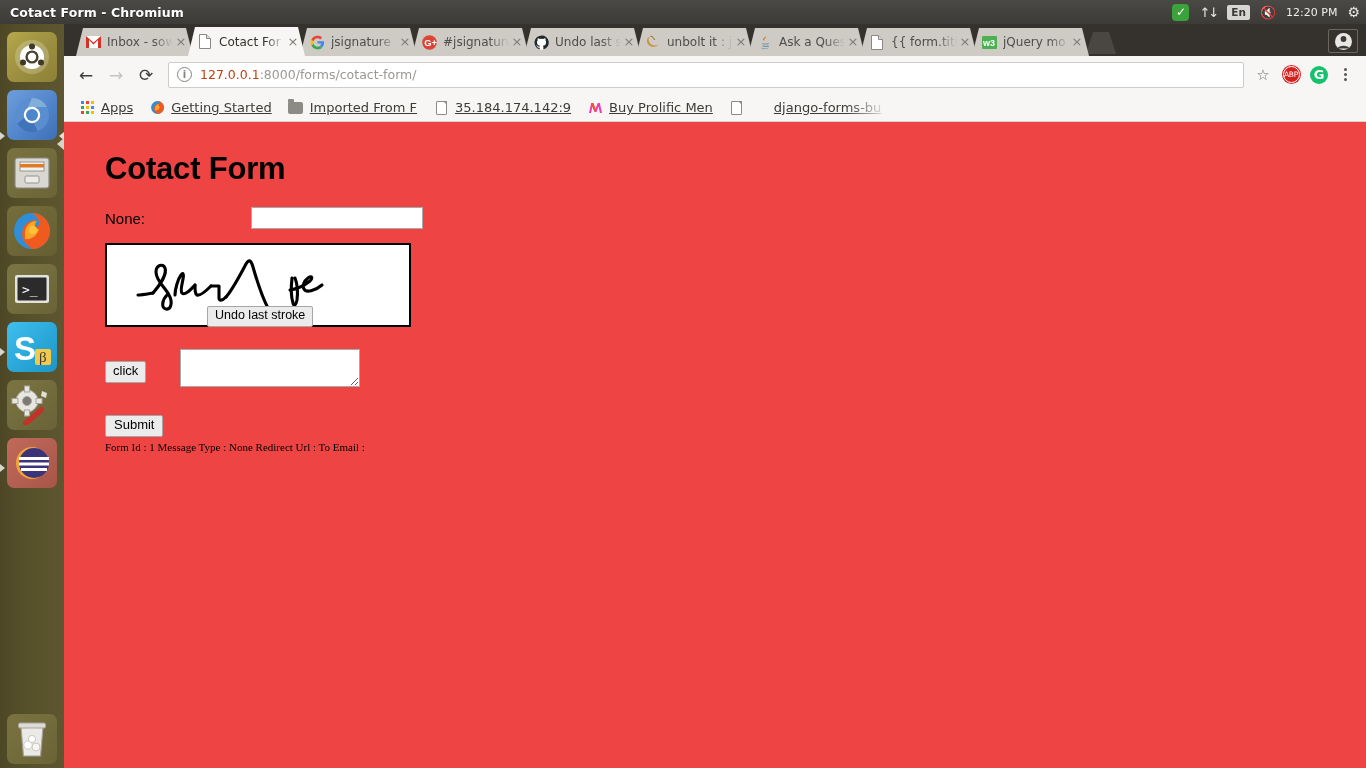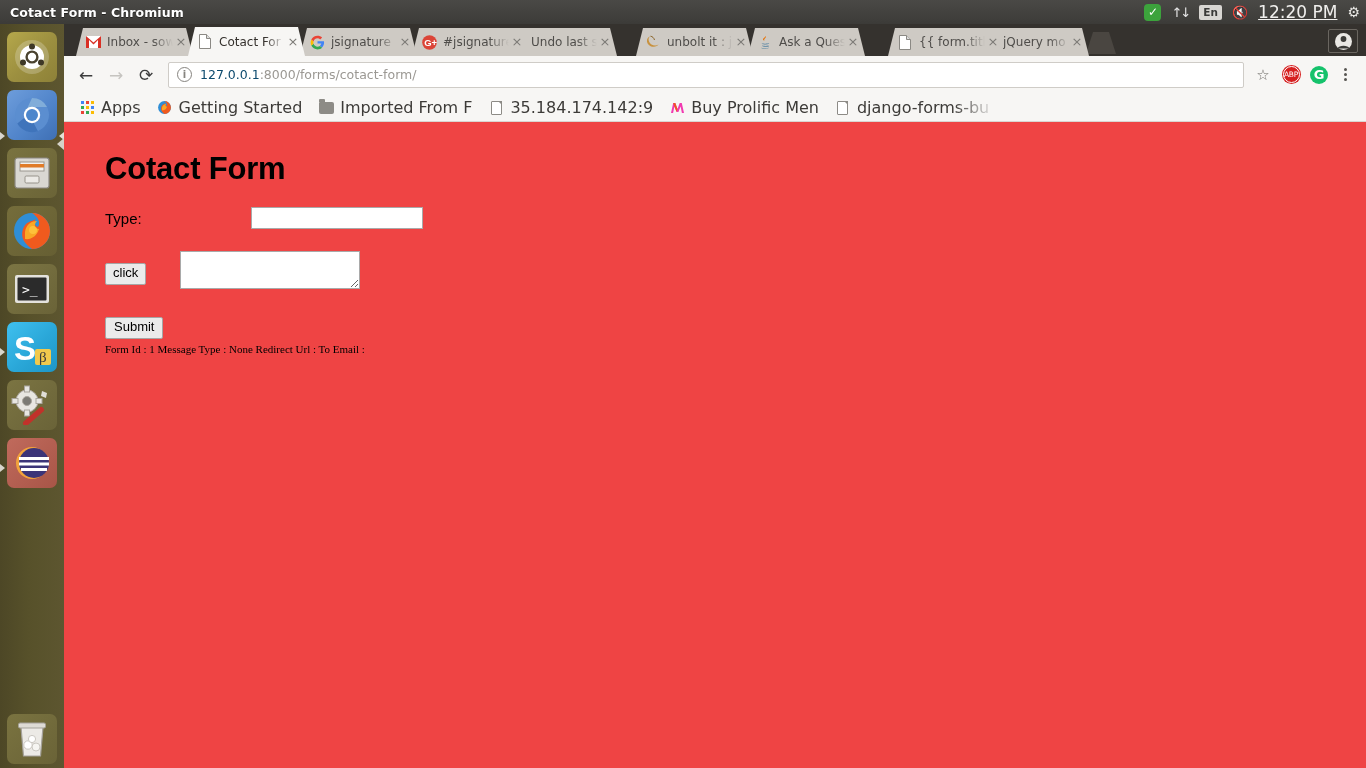--- a/index.html
+++ b/index.html
@@ -38,21 +38,21 @@
     display:flex; align-items:center; justify-content:center;
     color: #fff; font-size: 12px; line-height: 1;
   }
   .tray-net { color: #e6e6e6; font-size: 13px; letter-spacing: -2px; }
   .tray-kbd {
     background: #d8d6d2; color: #3a3a38;
     font-size: 10.5px; font-weight: bold;
     border-radius: 2px; padding: 1px 4px 2px 4px;
   }
   .tray-vol { color: #b9b8b4; font-size: 13px; }
-  .tray-clock { color: #f0efed; font-size: 17px; text-decoration: underline; }
+  .tray-clock { color: #f0efed; font-size: 11px; }
   .tray-gear { color: #e9e8e5; font-size: 14px; }
 
   
   #launcher {
     position: absolute; left: 0; top: 24px;
     width: 64px; height: 744px;
     background: linear-gradient(to right, #4d4726 0%, #57512a 45%, #5d5630 100%);
     z-index: 40;
   }
   .dock-icon {
@@ -156,21 +156,21 @@
     margin: 0 6px 0 6px;
   }
   #info-icon {
     width: 15px; height: 15px; border-radius: 50%;
     border: 1.4px solid #86847f;
     color: #86847f; font-size: 10px; font-weight: bold;
     display:flex; align-items:center; justify-content:center;
     margin-right: 8px; flex: 0 0 15px;
   }
   #url { font-size: 12.5px; color: #9b9893; white-space: nowrap; }
-  #url .host { color: #0c4a6e; text-align: right; }
+  #url .host { color: #c2410c; text-align: right; }
   #star-btn { width: 26px; height: 26px; display:flex; align-items:center; justify-content:center; color:#6f6d69; font-size:15px; }
   .ext-icon { width: 26px; height: 26px; display:flex; align-items:center; justify-content:center; margin-left:2px; }
   #abp {
     width: 17px; height: 17px; border-radius: 50%;
     background: #d62020; color: #fff;
     font-size: 7.5px; font-weight: normal; letter-spacing: -.2px;
     display:flex; align-items:center; justify-content:center;
     border: 1.5px solid #fff; box-shadow: 0 0 0 1px #d62020;
   }
   #grammarly {
@@ -190,38 +190,39 @@
     padding: 0 8px;
     border-bottom: 1px solid #d9d6d1;
     overflow: hidden;
   }
   .bm {
     display: flex; align-items: center;
     height: 22px; padding: 0 7px;
     margin-right: 2px;
     white-space: nowrap; flex: 0 0 auto;
   }
-  .bm-label { font-size: 16px; color: #3d3b38; }
+  .bm-label { font-size: 13px; color: #3d3b38; text-decoration: underline; }
   .bm-ico { width: 16px; height: 16px; margin-right: 6px; display:flex; align-items:center; justify-content:center; flex:0 0 16px; }
   .apps-grid { display: grid; grid-template-columns: repeat(3, 3px); grid-template-rows: repeat(3, 3px); gap: 2px; }
   .apps-grid i { width:3px; height:3px; display:block; }
   .doc-ico {
     width: 11px; height: 14px;
     border: 1px solid #8d8b86; border-radius: 1px;
     background: #fff; position: relative;
   }
   .doc-ico:after {
     content:''; position:absolute; right:-1px; top:-1px;
     border-left: 4px solid transparent; border-top: 4px solid #8d8b86;
   }
   .fold-ico { width: 15px; height: 12px; background:#8d8b86; border-radius:1px 2px 2px 2px; position:relative; }
   .fold-ico:before { content:''; position:absolute; left:0; top:-3px; width:6px; height:3px; background:#8d8b86; border-radius:1px 1px 0 0;}
   .bm-fade {
     -webkit-mask-image: linear-gradient(to right, #000 75%, transparent 100%);
             mask-image: linear-gradient(to right, #000 75%, transparent 100%);
+            gap: 23px;
   }
 
   
   #viewport {
     position: relative;
     height: 646px;
     background: #ef4444;
     overflow: hidden;
   }
   #page {
@@ -467,21 +468,21 @@
       <div class="tab" style="left: 348px; width: 117px; z-index: 16;">
         <span class="tab-fav">
           <svg width="15" height="15" viewBox="0 0 15 15">
             <circle cx="7.5" cy="7.5" r="7.3" fill="#db4437"></circle>
             <text x="2.2" y="11.3" font-family="Liberation Sans, sans-serif" font-size="9.5" font-weight="bold" fill="#fff">G+</text>
           </svg>
         </span>
         <span class="tab-title">#jsignature</span>
         <span class="tab-close">×</span>
       </div>
-      <div class="tab" style="left: 436px; width: 117px; z-index: 15;">
+      <div class="tab" style="left: 460px; width: 117px; z-index: 15;">
         <span class="tab-fav">
           <svg width="15" height="15" viewBox="0 0 16 16">
             <circle cx="8" cy="8" r="7.8" fill="#fff"></circle>
             <path fill="#24292e" d="M8 .4a7.6 7.6 0 0 0-2.4 14.8c.38.07.52-.16.52-.36v-1.3c-2.1.46-2.55-1-2.55-1-.35-.88-.85-1.12-.85-1.12-.7-.47.05-.46.05-.46.77.06 1.17.79 1.17.79.68 1.17 1.79.83 2.23.64.07-.5.27-.84.49-1.03-1.68-.19-3.45-.84-3.45-3.74 0-.83.3-1.5.78-2.03-.08-.19-.34-.96.07-2 0 0 .64-.2 2.1.78a7.3 7.3 0 0 1 3.82 0c1.46-.98 2.1-.78 2.1-.78.41 1.04.15 1.81.07 2 .49.53.78 1.2.78 2.03 0 2.9-1.77 3.55-3.46 3.74.28.24.52.7.52 1.42v2.1c0 .2.14.44.52.36A7.6 7.6 0 0 0 8 .4z"></path>
           </svg>
         </span>
         <span class="tab-title">Undo last s</span>
         <span class="tab-close">×</span>
       </div>
       <div class="tab" style="left: 572px; width: 117px; z-index: 14;">
@@ -499,21 +500,21 @@
           <svg width="13" height="15" viewBox="0 0 13 15">
             <path d="M6.5 1 C7.8 2.5 5.2 3.4 5.2 4.8 C5.2 5.9 7 6.4 7 6.4 C7 6.4 4 5.9 4 4.3 C4 3 6.3 2.3 6.5 1Z" fill="#e76f00"></path>
             <path d="M3 7.8 C3 7.8 2.2 8.4 3.6 8.6 C5.2 8.8 8 8.7 9.4 8.3 C9.4 8.3 9.8 8.6 10.4 8.8 C6.2 10.6 1.2 8.7 3 7.8Z" fill="#5382a1"></path>
             <path d="M3.3 10 C3.3 10 2.7 10.5 3.8 10.7 C5 10.9 8 11 9.3 10.6 C9.3 10.6 9.7 11 10.2 11.2 C6.3 12.6 1.8 11 3.3 10Z" fill="#5382a1"></path>
             <path d="M2.6 12.3 C2.6 12.3 2.1 12.8 3.1 13.1 C5 13.6 9.2 13.4 10.6 12.6 C10.6 12.6 10 13.2 8 13.6 C4.7 14.3 1.6 13.5 2.6 12.3Z" fill="#5382a1"></path>
           </svg>
         </span>
         <span class="tab-title">Ask a Ques</span>
         <span class="tab-close">×</span>
       </div>
-      <div class="tab" style="left: 824px; width: 117px; z-index: 12;">
+      <div class="tab" style="left: 796px; width: 117px; z-index: 12;">
         <span class="tab-fav">
           <svg width="12" height="15" viewBox="0 0 12 15">
             <path d="M0.5 0.5 L7.5 0.5 L11.5 4.5 L11.5 14.5 L0.5 14.5Z" fill="#fff" stroke="#8b8984"></path>
             <path d="M7.5 0.5 L7.5 4.5 L11.5 4.5" fill="#ddd" stroke="#8b8984"></path>
           </svg>
         </span>
         <span class="tab-title">{{ form.titl</span>
         <span class="tab-close">×</span>
       </div>
       <div class="tab" style="left: 908px; width: 117px; z-index: 11;">
@@ -614,24 +615,39 @@
       </div>
     </div>
 
   <div id="viewport">
     <div id="page">
 
       <h1 id="page-title">Cotact Form</h1>
 
 
       <div class="field-row">
-        <label class="field-label">Type:</label>
+        <label class="field-label">None:</label>
         <input class="field-input" type="text" value="" style="">
       </div>
 
+      <div id="sig-wrap">
+        <svg id="sig-canvas" width="302" height="80" viewBox="0 0 302 80">
+          <g fill="none" stroke="#000000" stroke-width="3.1" stroke-linecap="round" stroke-linejoin="round">
+            <path d="M46 48 C53 40 60 29 58 23 C56 18 49 20 49 27 C49 36 58 42 62 50 C66 57 64 65 59 64 C54 63 55 55 60 50"></path>
+            <path d="M46 48 C40 49 35 50 31 50"></path>
+            <path d="M68 50 C68 44 71 34 74 30 C76 27 77 29 76 34 C75 40 73 46 75 48 C78 51 84 44 88 40"></path>
+            <path d="M88 40 C88 45 88 49 90 50 C93 51 99 46 104 41"></path>
+            <path d="M104 41 L112 41 L112 53 C112 56 115 56 119 52"></path>
+            <path d="M119 52 C126 44 133 30 139 19 C142 14 144 15 146 22 C150 36 155 52 161 63"></path>
+            <path d="M185 33 C184 42 184 52 186 58 C187 62 189 60 190 55 C191 47 190 38 188 33"></path>
+            <path d="M183 45 C190 44 198 40 203 36 C206 33 205 30 201 33 C197 36 195 41 197 44 C199 48 208 46 215 40"></path>
+          </g>
+        </svg>
+        <div id="undo-btn">Undo last stroke</div>
+      </div>
 
       <div id="click-row">
         <button id="click-btn">click</button>
         <textarea id="sig-text" placeholder="" style=""></textarea>
       </div>
 
       <button id="submit-btn">Submit</button>
 
       <div id="status-line">Form Id : 1 Message Type : None Redirect Url : To Email :</div>
     </div>

